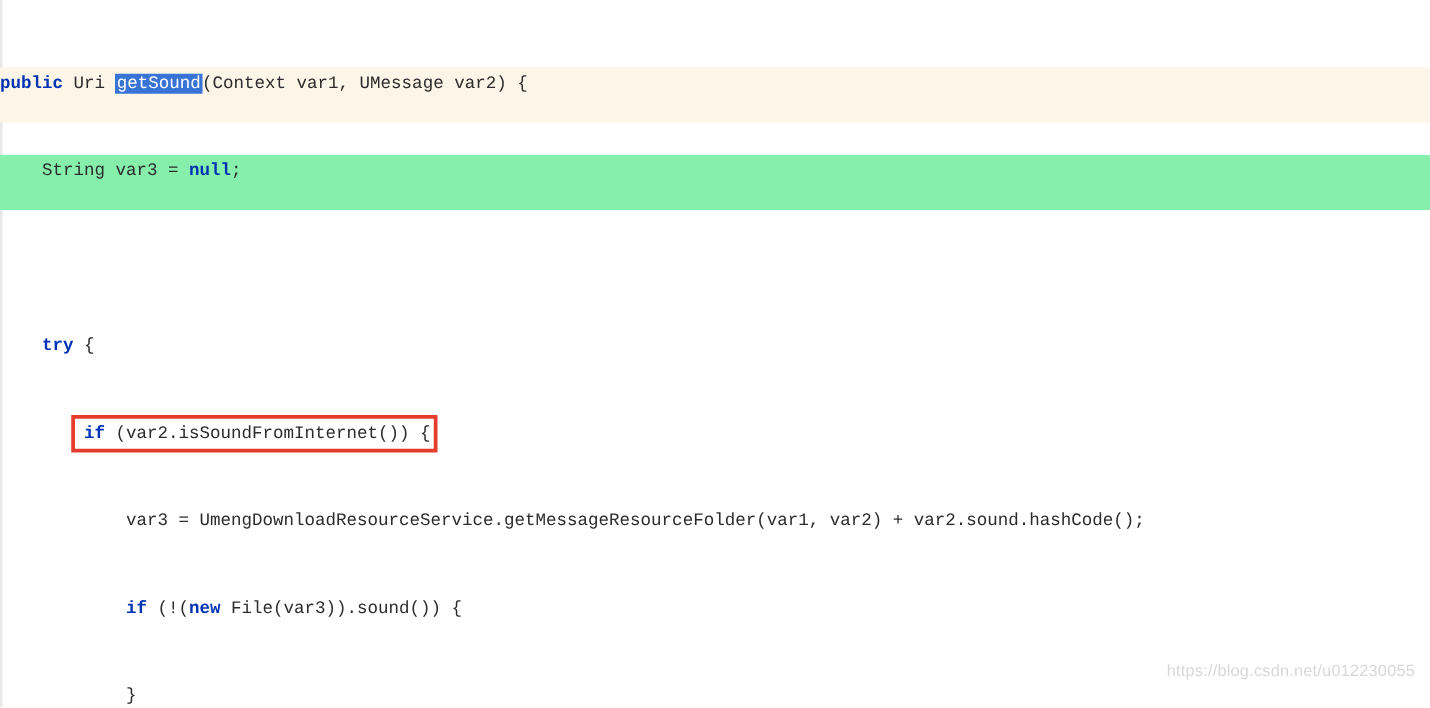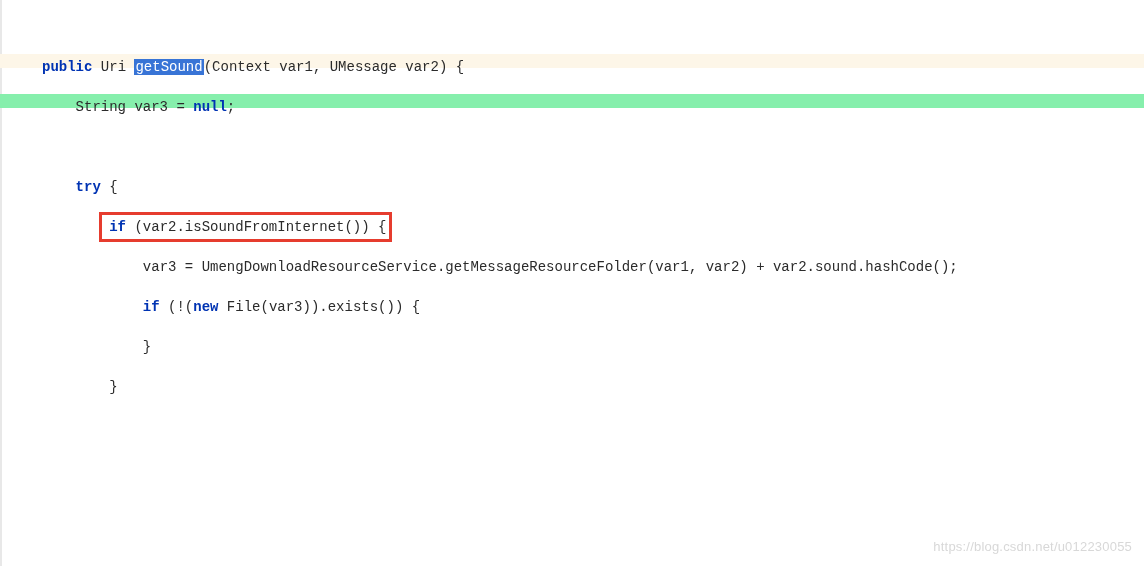--- a/index.html
+++ b/index.html
@@ -12,22 +12,21 @@
     width: 1144px;
     height: 566px;
     overflow: hidden;
     position: relative;
   }
   .code-area {
     padding: 2px 0 0 0;
     white-space: pre;
   }
   .line {
-    padding-left: 42px;
-    height: 14px;
+    height: 44px;
     position: relative;
   }
   .hl-method-bg { background: #fdf6e8; }
   .hl-pink-bg { background: #86efac; }
   .kw { color: #0033b3; font-weight: bold; }
   .type { color: #2b2b2b; }
   .selected-method {
     background: #3874d6;
     color: #ffffff;
     padding: 0 1px;
@@ -43,21 +42,21 @@
     border: 3px solid #e63c2e;
     top: -2px;
     left: -10px;
     right: -6px;
     bottom: -2px;
     pointer-events: none;
   }
   .watermark {
     position: absolute;
     right: 12px;
-    bottom: 6px;
+    bottom: 16px;
     color: #d8d8d8;
     font-size: 13px;
     font-family: Arial, sans-serif;
     letter-spacing: 0.2px;
     pointer-events: none;
   }
   .border-left {
     position: absolute;
     left: 0; top: 0; bottom: 0;
     width: 2px;
@@ -70,21 +69,21 @@
 <div class="border-left"></div>
 
 <div class="code-area">
 
 <div class="line hl-method-bg"><span class="kw">public</span> <span class="type">Uri</span> <span class="selected-method">getSound</span><span class="punc">(Context var1, UMessage var2) {</span></div>
 <div class="line hl-pink-bg">    <span>String var3 = </span><span class="kw">null</span><span>;</span></div>
 <div class="line"></div>
 <div class="line">    <span class="kw">try</span><span> {</span></div>
 <div class="line">        <span class="redbox-wrap"><span class="kw">if</span><span> (var2.isSoundFromInternet()) {</span><span class="redbox"></span></span></div>
 <div class="line">            <span>var3 = UmengDownloadResourceService.getMessageResourceFolder(var1, var2) + var2.sound.hashCode();</span></div>
-<div class="line">            <span class="kw">if</span><span> (!(</span><span class="kw">new</span><span> File(var3)).exists()) {</span></div>
+<div class="line">            <span class="kw">if</span><span> (!(</span><span class="kw">new</span><span> File(var3)).sound()) {</span></div>
 <div class="line">            <span>}</span></div>
 <div class="line">        <span>}</span></div>
 
 
 
 
 
 
 
 

